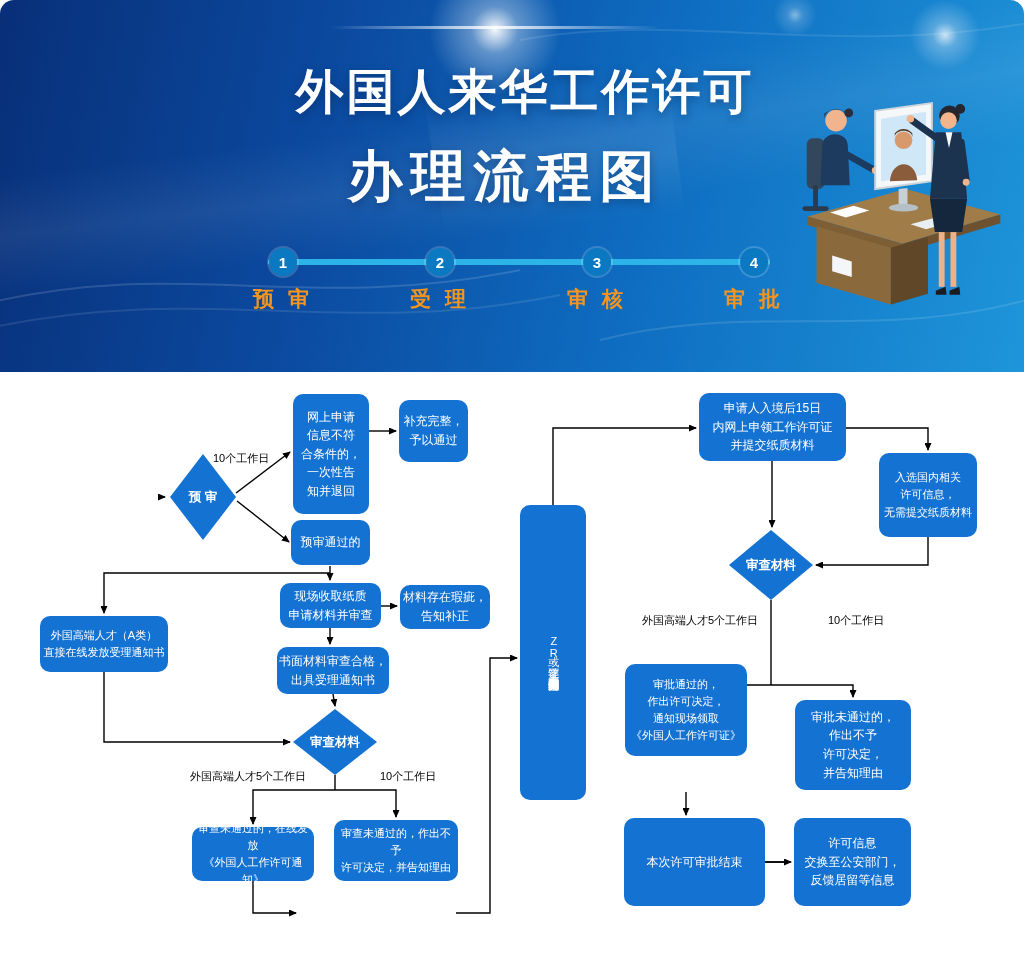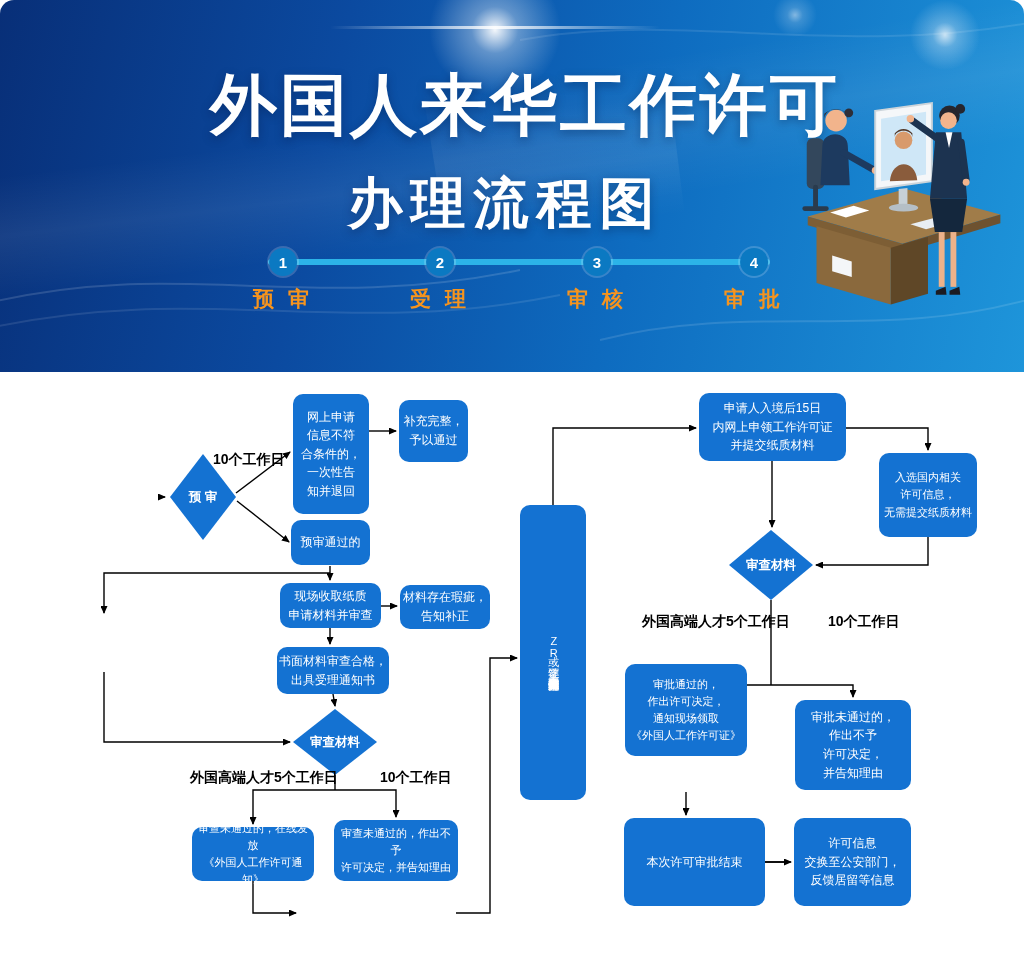--- a/index.html
+++ b/index.html
@@ -11,21 +11,21 @@
           border-radius:14px 14px 0 0;
           background:linear-gradient(102deg,#082f78 0%,#0b4aa0 32%,#0e6cc0 62%,#1e95da 100%);}
   .streak{position:absolute;background:linear-gradient(180deg,transparent,rgba(255,255,255,0.07),transparent);}
   .flare{position:absolute;border-radius:50%;
          background:radial-gradient(circle,rgba(255,255,255,0.95) 0%,rgba(255,255,255,0.35) 22%,rgba(255,255,255,0) 62%);}
   .flare-line{position:absolute;height:3px;
          background:linear-gradient(90deg,transparent,rgba(255,255,255,0.85),transparent);}
   .banner-waves{position:absolute;left:0;top:0;}
   .banner-title{position:absolute;left:0;top:60px;width:1010px;text-align:center;color:#fff;
                 font-weight:bold;text-shadow:0 3px 10px rgba(0,20,60,0.35);}
-  .banner-title .t1{font-size:67px;letter-spacing:3px;margin-left:40px;}
+  .banner-title .t1{font-size:48px;letter-spacing:3px;margin-left:40px;}
   .banner-title .t2{font-size:55px;letter-spacing:8px;margin-top:16px;}
 
   .steps{position:absolute;left:0;top:248px;width:1024px;height:90px;}
   .step-line{position:absolute;left:268px;top:11px;width:502px;height:6px;border-radius:3px;
              background:var(--step_line,#2cb3e8);}
   .step{position:absolute;top:0;transform:translateX(-50%);text-align:center;}
   .step-circle{width:28px;height:28px;border-radius:50%;background:var(--step_circle,#0b79c2);
                color:#fff;font-weight:bold;font-size:15px;display:flex;align-items:center;
                justify-content:center;margin:0 auto;box-shadow:0 0 0 2px rgba(255,255,255,0.18);}
   .step-label{margin-top:9px;color:var(--banner_orange,#f7941d);font-size:21px;font-weight:bold;
@@ -39,21 +39,21 @@
         border-radius:10px;display:flex;align-items:center;justify-content:center;
         text-align:center;white-space:pre-line;font-size:12px;line-height:1.55;
         padding:4px 2px;box-sizing:border-box;}
   .node.small{font-size:11px;}
   .node.vert{writing-mode:vertical-rl;text-orientation:upright;font-size:11px;
              letter-spacing:0;line-height:1.6;}
   .diamond{position:absolute;background:var(--node_bg,#1472d2);color:var(--node_text,#fff);
            clip-path:polygon(50% 0,100% 50%,50% 100%,0 50%);display:flex;align-items:center;
            justify-content:center;font-size:12.5px;font-weight:bold;text-align:center;
            white-space:pre-line;box-sizing:border-box;}
-  .elabel{position:absolute;font-size:14px;color:#000;white-space:nowrap;font-weight:bold;}
+  .elabel{position:absolute;font-size:11px;color:#000;white-space:nowrap;}
 </style>
 </head>
 <body>
 
 <div class="page">
 
   <div class="banner">
     <div class="streak" style="left:-80px;top:140px;width:760px;height:120px;transform:rotate(-7deg)"></div>
     <div class="streak" style="left:430px;top:40px;width:680px;height:140px;transform:rotate(-9deg)"></div>
 
@@ -199,20 +199,22 @@
 知并退回</div>
     <div class="node" style="left:399px;top:400px;width:69px;height:62px">补充完整，
 予以通过</div>
     <div class="node" style="left:291px;top:520px;width:79px;height:45px">预审通过的</div>
     <div class="node" style="left:280px;top:583px;width:101px;height:45px">现场收取纸质
 申请材料并审查</div>
     <div class="node" style="left:400px;top:585px;width:90px;height:44px">材料存在瑕疵，
 告知补正</div>
     <div class="node" style="left:277px;top:647px;width:112px;height:47px">书面材料审查合格，
 出具受理通知书</div>
+    <div class="node small" style="left:40px;top:616px;width:128px;height:56px">外国高端人才（A类）
+直接在线发放受理通知书</div>
     <div class="diamond" style="left:293px;top:709px;width:84px;height:66px">审查材料</div>
     <div class="node small" style="left:192px;top:827px;width:122px;height:54px">审查未通过的，在线发放
 《外国人工作许可通知》</div>
     <div class="node small" style="left:334px;top:820px;width:124px;height:61px">审查未通过的，作出不予
 许可决定，并告知理由</div>
     <div class="node vert" style="left:520px;top:505px;width:66px;height:295px">Z或R字签证，签证信息交换至外国人来华工作管理部门</div>
     <div class="node" style="left:699px;top:393px;width:147px;height:68px">申请人入境后15日
 内网上申领工作许可证
 并提交纸质材料</div>
     <div class="node small" style="left:879px;top:453px;width:98px;height:84px">入选国内相关

